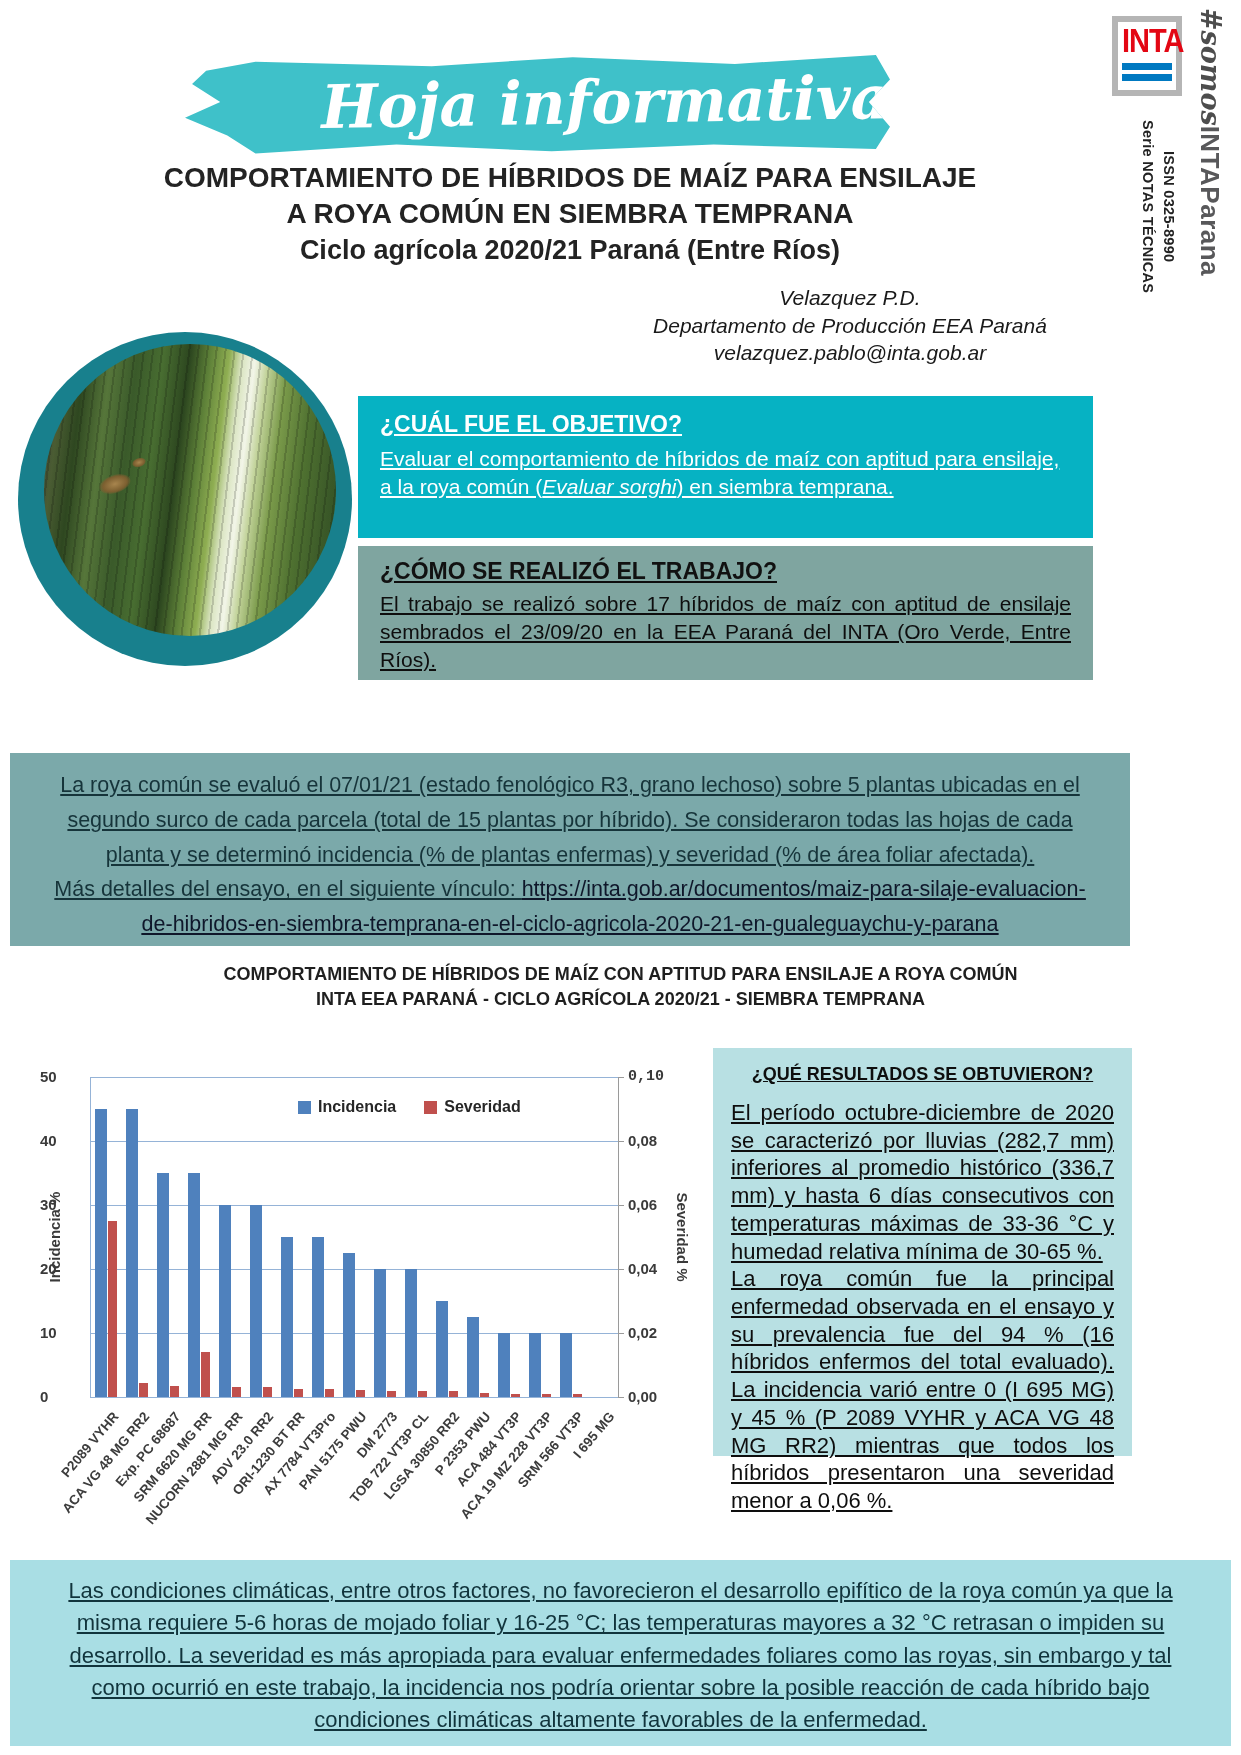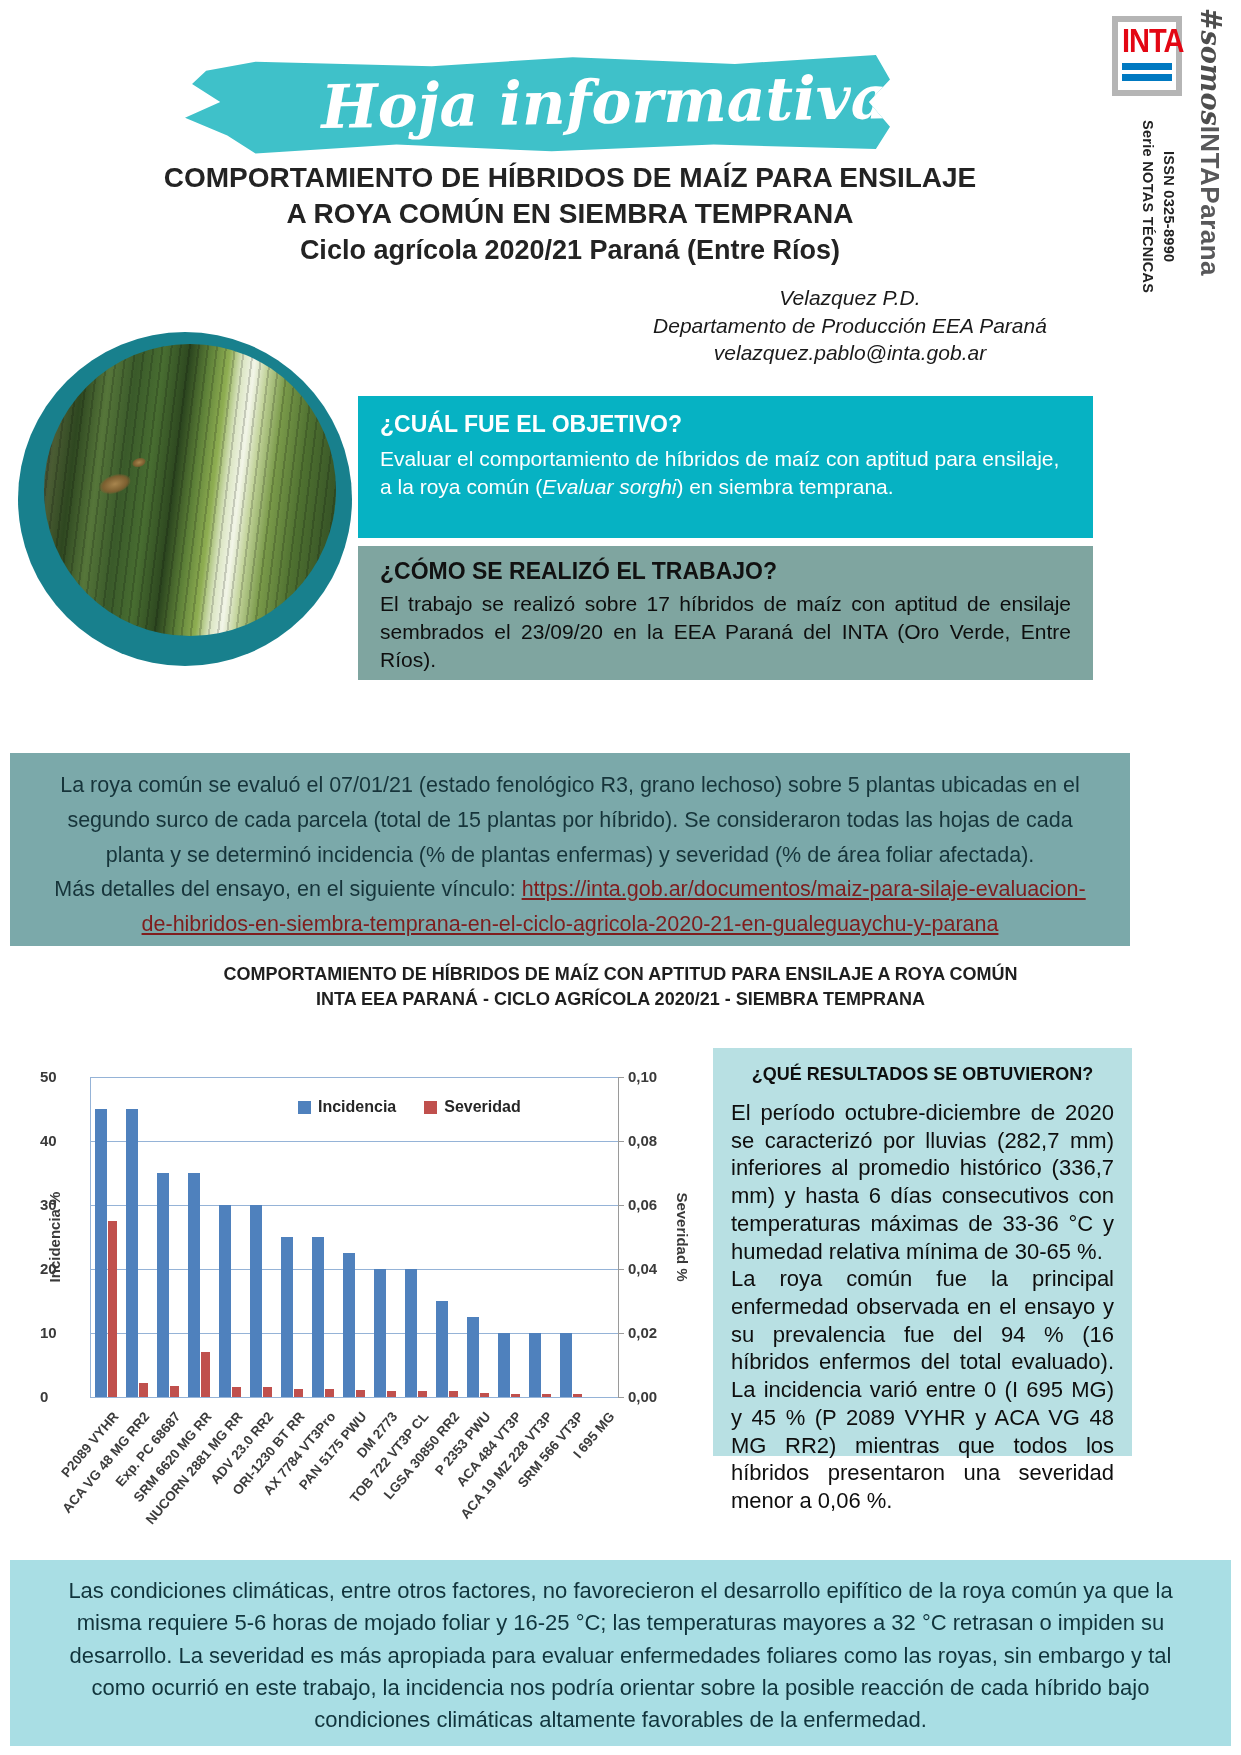--- a/index.html
+++ b/index.html
@@ -53,33 +53,33 @@
               linear-gradient(97deg,
                 #3c3a36 0%, #4a5c33 7%, #2e4720 13%, #56763a 21%, #3a5a2a 29%,
                 #486d31 37%, #2c461f 45%, #5d8038 51%, #8fae52 57%, #d9e4c0 61%,
                 #f2f5e8 65%, #c2d39a 69%, #7a9a4a 75%, #4e7030 84%, #3a5828 93%, #31501f 100%);}
   .lesion{position:absolute;left:19%;top:45%;width:32px;height:18px;border-radius:50%;
           background:radial-gradient(ellipse at center,#a8854e 0%,#7c5f30 55%,rgba(60,70,30,0) 78%);
           transform:rotate(-18deg);}
   .lesion.small{left:30%;top:39%;width:14px;height:9px;}
 
   
-  .box{position:absolute;}
+  .box{position:absolute;text-decoration:underline;}
   .objective{left:358px;top:396px;width:735px;height:142px;background:var(--objective-bg);
              padding:15px 22px;color:#ffffff;}
   .objective h3{margin:0 0 7px 0;font-size:23px;}
   .objective p{margin:0;font-size:21px;line-height:1.32;}
   .method{left:358px;top:546px;width:735px;height:134px;background:var(--method-bg);
           padding:12px 22px;color:#0e0e0e;}
   .method h3{margin:0 0 5px 0;font-size:23px;color:#111;}
   .method p{margin:0;font-size:21px;line-height:1.33;text-align:justify;}
   .wide{left:10px;top:753px;width:1120px;height:193px;background:var(--wide-bg);
         padding:15px 30px;text-align:center;color:#16343a;font-size:21.5px;line-height:1.62;}
   .wide p{margin:0;}
-  .wide a{color:#7f1d1d;text-decoration:underline;}
+  .wide a{color:#0f172a;text-decoration:underline;}
 
   .chart-heading{position:absolute;left:0;top:962px;width:1241px;text-align:center;
                  font-weight:bold;font-size:18px;line-height:1.38;color:#1f1f1f;}
 
   .results{left:713px;top:1048px;width:419px;height:408px;background:var(--results-bg);
            padding:16px 18px;color:#0e0e0e;}
   .results h3{margin:0 0 14px 0;font-size:18px;text-align:center;}
   .results p{margin:0;font-size:22px;line-height:1.26;text-align:justify;}
 
   .conclusion{left:10px;top:1560px;width:1221px;height:186px;background:var(--conclusion-bg);
@@ -197,21 +197,21 @@
         <div class="gridline" style="left: 50px; top: 165px; width: 528px;"></div>
         <div class="tick-left" style="left: 0px; top: 156px;">30</div>
         <div class="tick-right" style="left: 588px; top: 156px;">0,06</div>
         <div class="tickmark-right" style="left: 578px; top: 165px;"></div>
         <div class="gridline" style="left: 50px; top: 101px; width: 528px;"></div>
         <div class="tick-left" style="left: 0px; top: 92px;">40</div>
         <div class="tick-right" style="left: 588px; top: 92px;">0,08</div>
         <div class="tickmark-right" style="left: 578px; top: 101px;"></div>
         <div class="gridline" style="left: 50px; top: 37px; width: 528px;"></div>
         <div class="tick-left" style="left: 0px; top: 28px;">50</div>
-        <div class="tick-right" style="left: 588px; top: 28px;">0,10</div>
+        <div class="tick-right" style="left: 588px; top: 28px; font-family: Liberation Mono, monospace;">0,10</div>
         <div class="tickmark-right" style="left: 578px; top: 37px;"></div>
         <div class="axis-left" style="left: 50px; top: 37px; height: 320px;"></div>
         <div class="axis-right" style="left: 578px; top: 37px; height: 320px;"></div>
         <div class="bar-incidencia" style="left: 54.5294px; top: 69px; width: 12px; height: 288px; background: rgb(79, 129, 189);"></div>
         <div class="bar-severidad" style="left: 67.5294px; top: 181px; width: 9px; height: 176px; background: rgb(192, 80, 77);"></div>
         <div class="x-label" style="left: -130.471px; top: 369px;">P2089 VYHR</div>
         <div class="bar-incidencia" style="left: 85.5882px; top: 69px; width: 12px; height: 288px; background: rgb(79, 129, 189);"></div>
         <div class="bar-severidad" style="left: 98.5882px; top: 342.6px; width: 9px; height: 14.4px; background: rgb(192, 80, 77);"></div>
         <div class="x-label" style="left: -99.4118px; top: 369px;">ACA VG 48 MG RR2</div>
         <div class="bar-incidencia" style="left: 116.647px; top: 133px; width: 12px; height: 224px; background: rgb(79, 129, 189);"></div>

